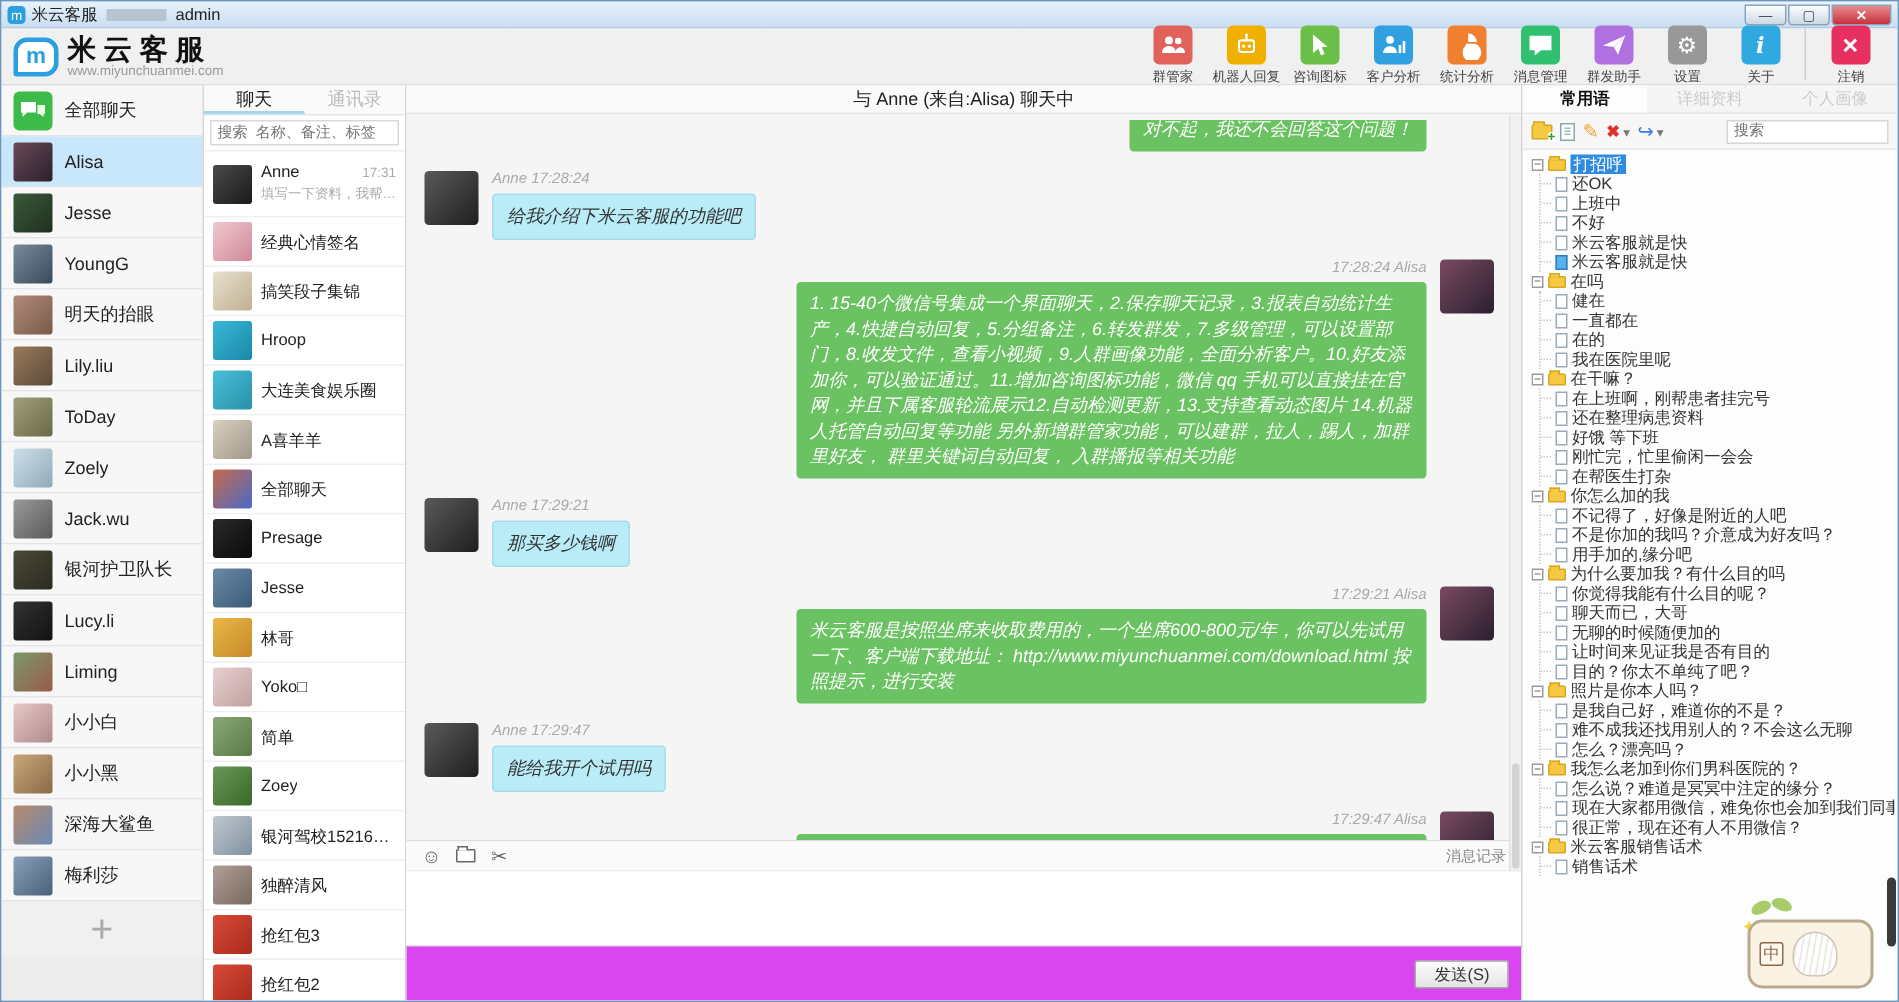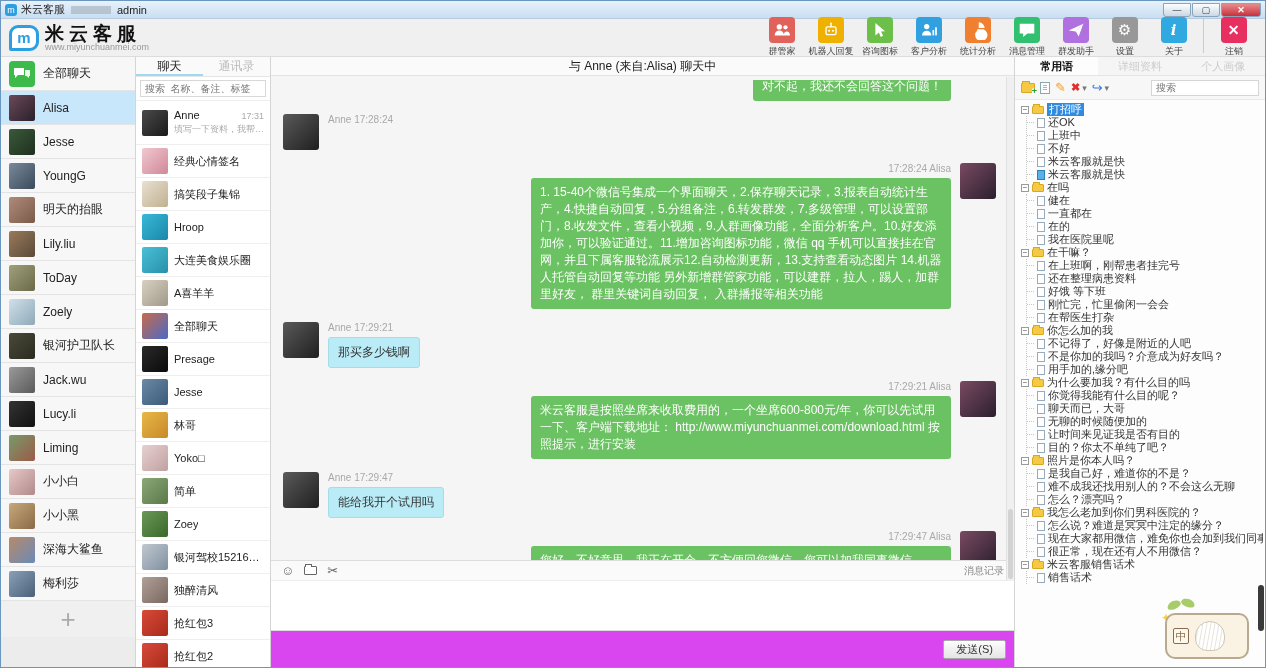--- a/index.html
+++ b/index.html
@@ -55,21 +55,21 @@
   .c-item .cbody { flex:1; min-width:0; }
   .c-line1 { display:flex; justify-content:space-between; align-items:baseline; }
   .c-name { font-size:11px; color:#222; white-space:nowrap; overflow:hidden; text-overflow:ellipsis;text-align:right; }
   .c-time { font-size:9px; color:#aaa; margin-left:2px; }
   .c-prev { font-size:9px; color:#aaa; white-space:nowrap; overflow:hidden; text-overflow:ellipsis; margin-top:2px; }
 
   
   .m-header { height:19px; background:#fafafa; border-bottom:1px solid #e3e3e3; text-align:center; font-size:12px; line-height:18px; color:#222; flex:0 0 auto; }
   .m-msgs { flex:1; overflow:hidden; padding:4px 18px 4px 12px; position:relative; }
   .msg { margin-bottom:13px; }
-  .msg-row { display:flex; }
+  .msg-row { display:flex;font-style:italic; }
   .msg.right .msg-row { justify-content:flex-end; }
   .msg .avatar { width:36px; height:36px; border-radius:3px; }
   .msg-content { max-width:420px; }
   .msg.left .msg-content { margin-left:9px; }
   .msg.right .msg-content { margin-right:9px; display:flex; flex-direction:column; align-items:flex-end; }
   .msg-meta { font-size:10px; color:#a9a9a9; margin-bottom:4px; }
   .bubble { display:inline-block; padding:6px 9px; border-radius:3px; font-size:12px; line-height:17px; text-align:left; }
   .bubble.blue { background:#b9ecf7; border:1px solid #a5dcea; color:#333; }
   .bubble.green { background:#6bc262; color:#fff; }
   .msg.partial { height:24px; overflow:hidden; margin-bottom:10px; }
@@ -276,26 +276,26 @@
           </div>
           <div class="s-item">
             <span class="avatar" style="background: linear-gradient(135deg, rgb(160, 160, 122), rgb(106, 106, 74));"></span>
             <span class="s-name">ToDay</span>
           </div>
           <div class="s-item">
             <span class="avatar" style="background: linear-gradient(135deg, rgb(207, 224, 234), rgb(143, 169, 184));"></span>
             <span class="s-name">Zoely</span>
           </div>
           <div class="s-item">
+            <span class="avatar" style="background: linear-gradient(135deg, rgb(154, 154, 154), rgb(90, 90, 90));"></span>
+            <span class="s-name">Jack.wu</span>
+          </div>
+          <div class="s-item">
             <span class="avatar" style="background: linear-gradient(135deg, rgb(74, 74, 58), rgb(42, 42, 31));"></span>
             <span class="s-name">银河护卫队长</span>
-          </div>
-          <div class="s-item">
-            <span class="avatar" style="background: linear-gradient(135deg, rgb(154, 154, 154), rgb(90, 90, 90));"></span>
-            <span class="s-name">Jack.wu</span>
           </div>
           <div class="s-item">
             <span class="avatar" style="background: linear-gradient(135deg, rgb(51, 51, 51), rgb(17, 17, 17));"></span>
             <span class="s-name">Lucy.li</span>
           </div>
           <div class="s-item">
             <span class="avatar" style="background: linear-gradient(135deg, rgb(122, 154, 106), rgb(154, 90, 74));"></span>
             <span class="s-name">Liming</span>
           </div>
           <div class="s-item">
@@ -472,21 +472,21 @@
       <div class="m-header">与 Anne (来自:Alisa) 聊天中</div>
       <div class="m-msgs" id="messages">
           <div class="msg right partial">
             <div class="msg-row">
               <div class="bubble green">对不起，我还不会回答这个问题！</div>
             </div>
           </div>
           <div class="msg left">
             <div class="msg-row">
               <span class="avatar" style="background: linear-gradient(135deg, rgb(90, 90, 90), rgb(31, 31, 31));"></span>
-              <div class="msg-content"><div class="msg-meta">Anne 17:28:24</div></div>
+              <div class="msg-content"><div class="msg-meta">Anne 17:28:24</div><div class="bubble blue">给我介绍下米云客服的功能吧</div></div>
             </div>
           </div>
           <div class="msg right">
             <div class="msg-row">
               <div class="msg-content">
                 <div class="msg-meta">17:28:24 Alisa</div>
                 <div class="bubble green">1. 15-40个微信号集成一个界面聊天，2.保存聊天记录，3.报表自动统计生产，4.快捷自动回复，5.分组备注，6.转发群发，7.多级管理，可以设置部门，8.收发文件，查看小视频，9.人群画像功能，全面分析客户。10.好友添加你，可以验证通过。11.增加咨询图标功能，微信 qq 手机可以直接挂在官网，并且下属客服轮流展示12.自动检测更新，13.支持查看动态图片 14.机器人托管自动回复等功能 另外新增群管家功能，可以建群，拉人，踢人，加群里好友， 群里关键词自动回复， 入群播报等相关功能</div>
               </div>
               <span class="avatar" style="background: linear-gradient(135deg, rgb(122, 74, 98), rgb(42, 31, 46));"></span>
             </div>

